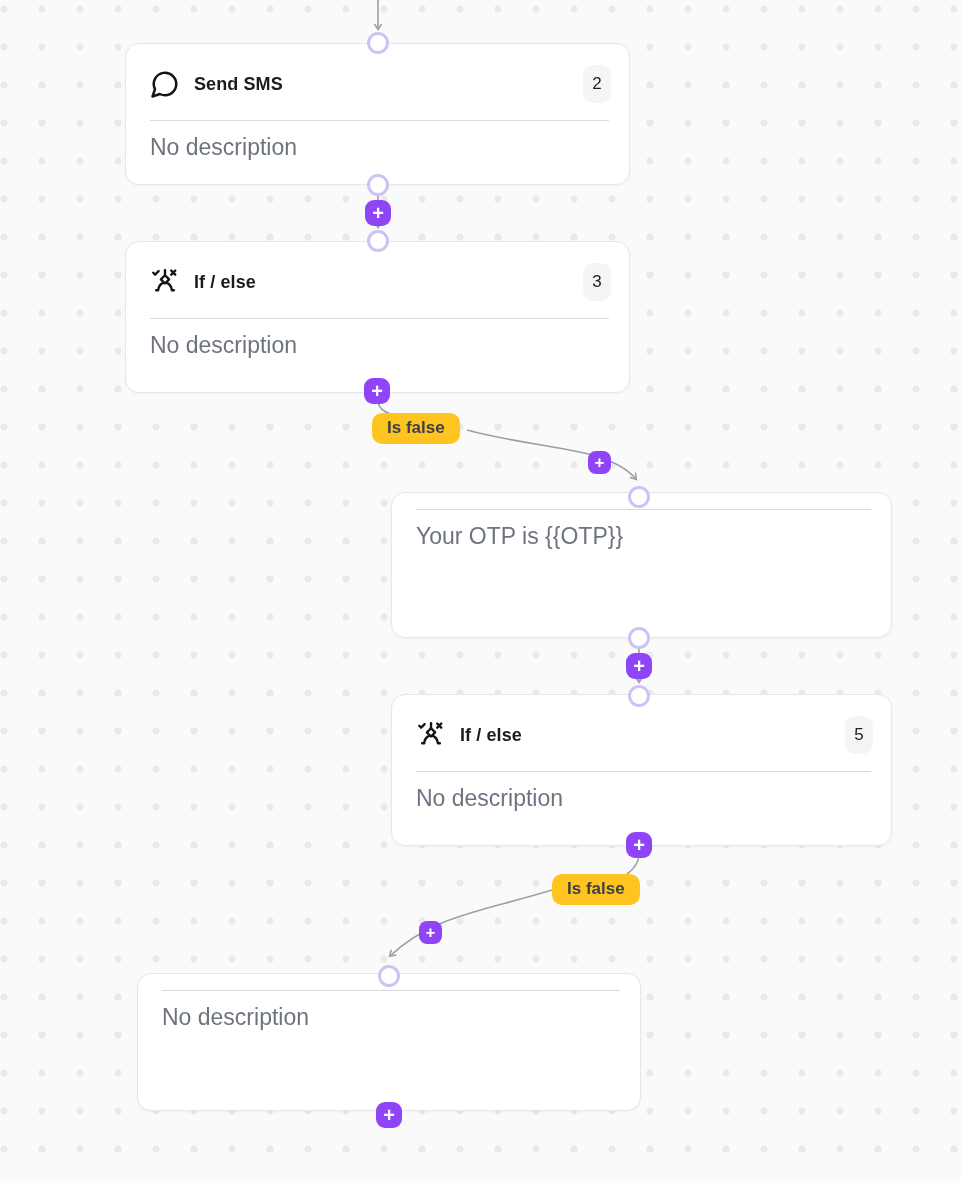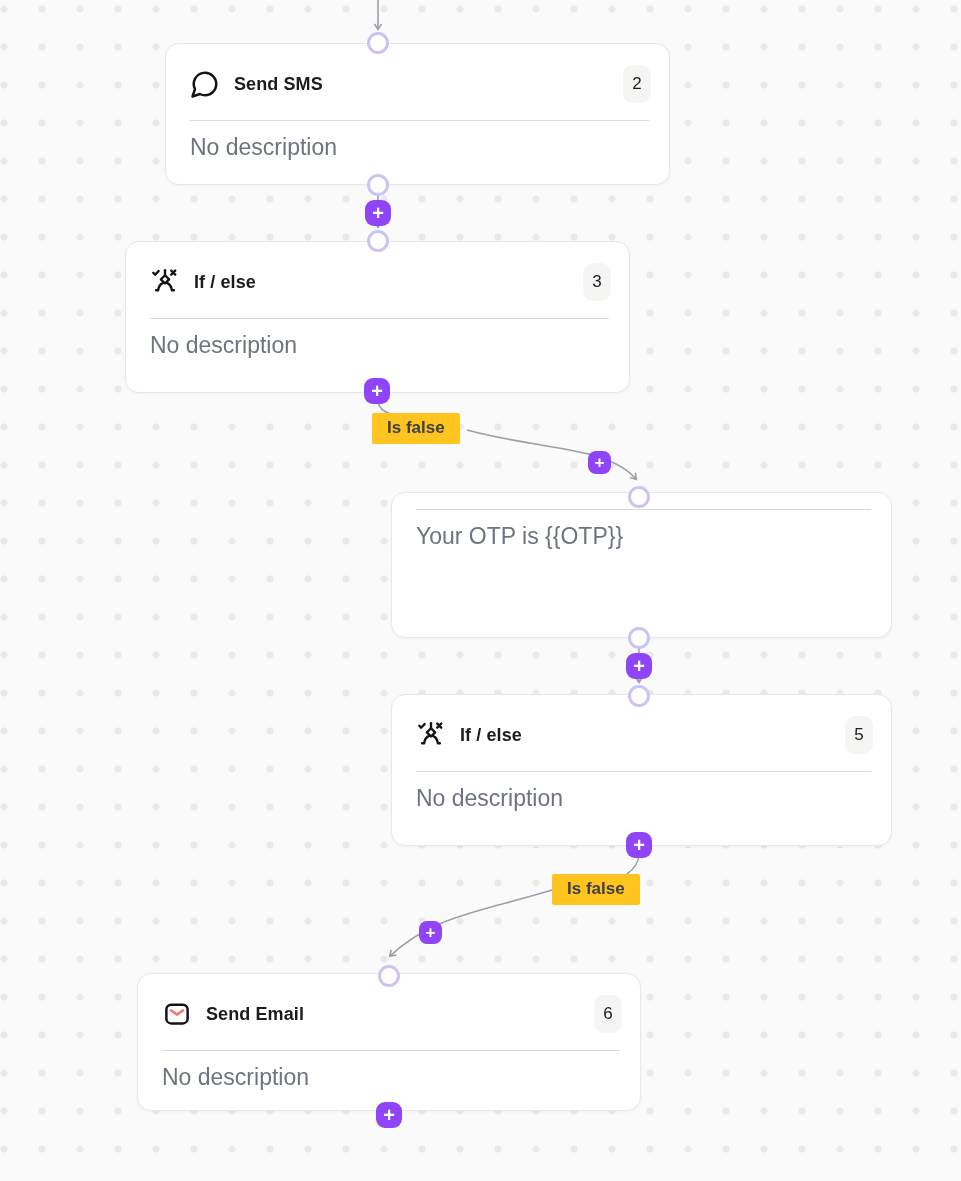--- a/index.html
+++ b/index.html
@@ -55,21 +55,21 @@
     display:flex; align-items:center; justify-content:center;
     font-size:20px; font-weight:700; line-height:1;
     cursor:pointer; user-select:none;
   }
   .plus.small { width:23px; height:23px; border-radius:8px; font-size:17px; }
 
   .branch-label {
     position:absolute; z-index:4;
     background:var(--branch_label_bg); color:var(--branch_label_color);
     font-size:17px; font-weight:700;
-    padding:5px 15px 6px; border-radius:2px;
+    padding:5px 15px 6px; border-radius:10px;
     cursor:pointer; user-select:none;
   }
 </style>
 </head>
 <body>
 
 <div id="canvas">
 
   <svg id="edges" width="961" height="1181">
     <defs>
@@ -79,21 +79,21 @@
     </defs>
     <path class="edge" d="M378 0 L378 29" marker-end="url(#arrow)"></path>
     <path class="edge" d="M378 195 L378 227" marker-end="url(#arrow)"></path>
     <path class="edge" d="M378 402 C379 408, 384 412, 391 414"></path>
     <path class="edge" d="M467 430 C540 450, 608 446, 636 479" marker-end="url(#arrow)"></path>
     <path class="edge" d="M639 649 L639 682" marker-end="url(#arrow)"></path>
     <path class="edge" d="M639 856 C638 863, 634 869, 627 874"></path>
     <path class="edge" d="M552 890 C480 912, 432 916, 390 956" marker-end="url(#arrow)"></path>
   </svg>
 
-  <div class="node" style="left:125px; top:43px; width:505px; height:142px;margin-left:40px;">
+  <div class="node" style="left:125px; top:43px; width:505px; height:142px;">
     <div class="node-head">
       <span class="node-icon">
         <svg viewBox="0 0 24 24">
             <path d="M7.9 20A9 9 0 1 0 4 16.1L2 22z" fill="none" stroke="#141417" stroke-width="2" stroke-linejoin="round" stroke-linecap="round"></path>
           </svg>
       </span>
       <span class="node-title">Send SMS</span>
       <span class="node-badge">2</span>
     </div>
     <div class="node-divider"></div>
@@ -137,30 +137,20 @@
         </svg>
       </span>
       <span class="node-title">If / else</span>
       <span class="node-badge">5</span>
     </div>
     <div class="node-divider"></div>
     <div class="node-desc">No description</div>
   </div>
 
   <div class="node" style="left:137px; top:973px; width:504px; height:138px;">
-    <div class="node-head">
-      <span class="node-icon">
-        <svg viewBox="0 0 24 24" fill="none">
-          <rect x="3.5" y="4.5" width="17" height="15" rx="3.8" stroke="#141417" stroke-width="2"></rect>
-          <path d="M7.2 9.1 L12 12.5 L16.8 9.1" stroke="#ee7f72" stroke-width="2.1" stroke-linecap="round" stroke-linejoin="round"></path>
-        </svg>
-      </span>
-      <span class="node-title">Send Email</span>
-      <span class="node-badge">6</span>
-    </div>
     <div class="node-divider"></div>
     <div class="node-desc">No description</div>
   </div>
 
   <div class="connector" style="left:367px; top:32px;"></div>
   <div class="connector" style="left:367px; top:174px;"></div>
   <div class="connector" style="left:367px; top:230px;"></div>
   <div class="connector" style="left:628px; top:486px;"></div>
   <div class="connector" style="left:628px; top:627px;"></div>
   <div class="connector" style="left:628px; top:685px;"></div>

